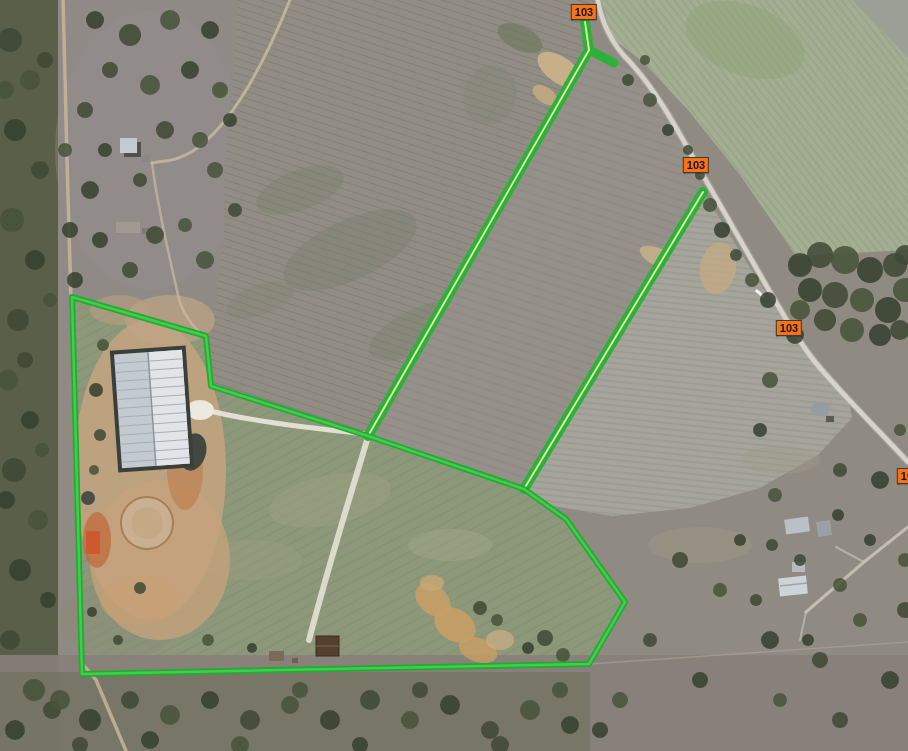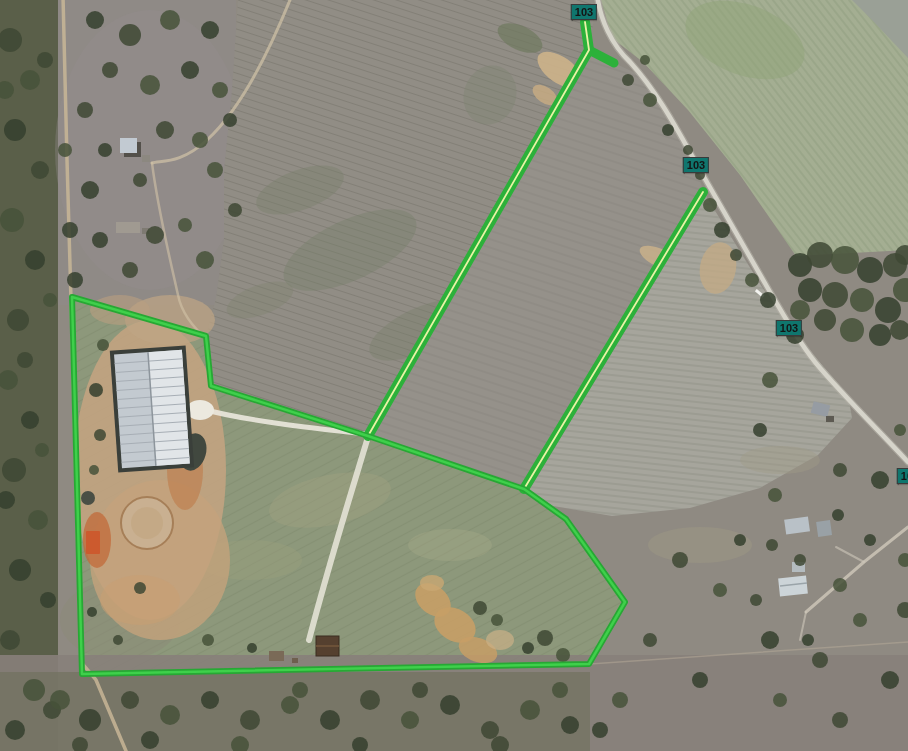--- a/index.html
+++ b/index.html
@@ -3,21 +3,21 @@
 <meta charset="utf-8">
 <style>
   html,body{margin:0;padding:0;background:#222;}
   .map-viewport{
     position:relative;width:908px;height:751px;overflow:hidden;
     background:#8f8a82;font-family:"Liberation Sans",sans-serif;
   }
   .map-viewport svg{position:absolute;left:0;top:0;}
   .route-marker{
     position:absolute;transform:translate(-50%,-50%);
-    background:#0f766e;border:1px solid #3a3a3a;
+    background:#f97316;border:1px solid #3a3a3a;
     padding:0 3px;line-height:14px;font-size:11px;font-weight:bold;color:#141414;
     box-shadow:0 1px 1px rgba(0,0,0,.4);white-space:nowrap;z-index:5;
   }
 </style>
 </head>
 <body>
 
 <div class="map-viewport">
 <svg width="908" height="751" viewBox="0 0 908 751">
   <defs>

